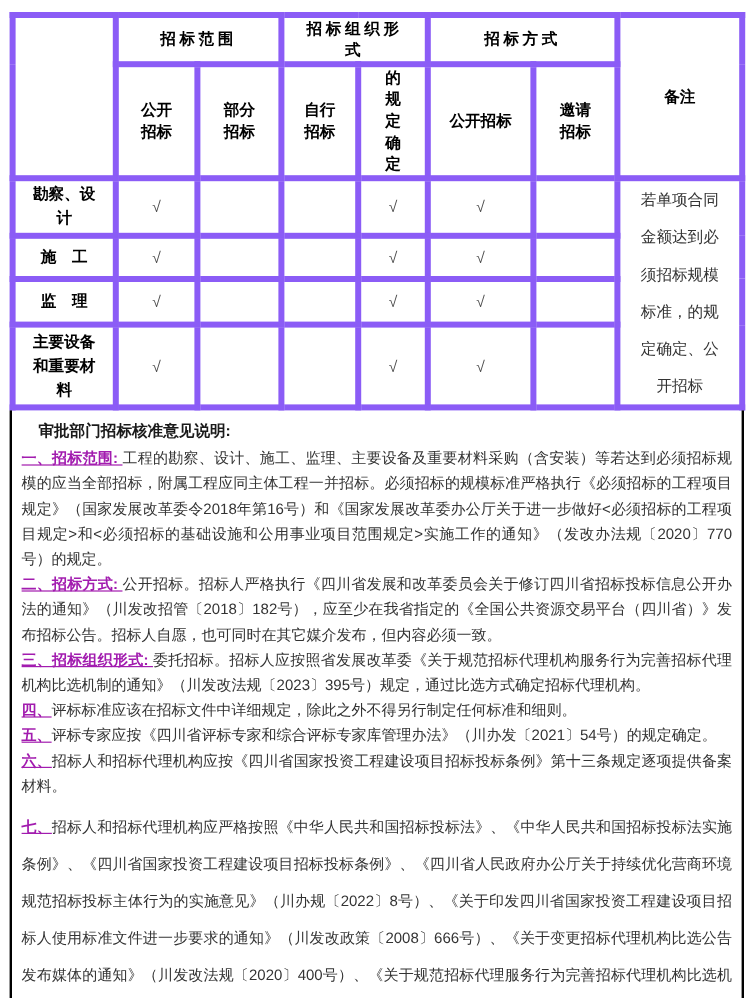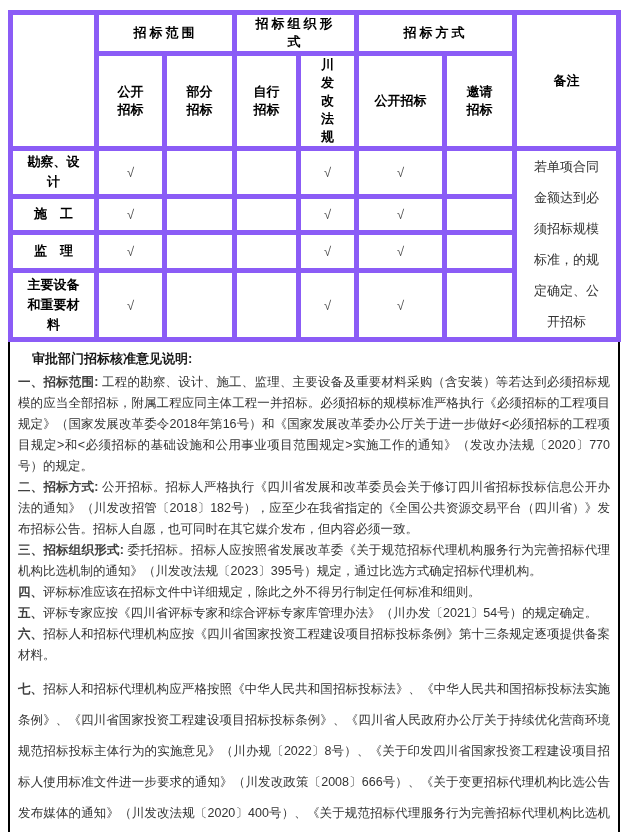--- a/index.html
+++ b/index.html
@@ -71,21 +71,22 @@
     line-height: 22px;
   }
   .opinion p.para {
     margin: 0;
     font-size: 12.5px;
     line-height: 21px;
     text-align: justify;
     color: #333333;
   }
   .opinion p.para b {
-    color: #404040;
+    color: #a21caf;
+    text-decoration: underline;
   }
   .opinion p.para-wide {
     line-height: 31px;
     margin-top: 8px;
   }
   
   .signature {
     margin: 8px 6px 4px auto;
     width: max-content;
     text-align: center;
@@ -115,21 +116,21 @@
       <th class="group-header" rowspan="2"></th>
       <th class="group-header" colspan="2">招标范围</th>
       <th class="group-header" colspan="2">招标组织形式</th>
       <th class="group-header" colspan="2">招标方式</th>
       <th rowspan="2">备注</th>
     </tr>
     <tr>
       <th class="sub-header">公开招标</th>
       <th class="sub-header">部分招标</th>
       <th class="sub-header">自行招标</th>
-      <th class="sub-header">川发改法规</th>
+      <th class="sub-header">的规定确定</th>
       <th class="sub-header">公开招标</th>
       <th class="sub-header">邀请招标</th>
     </tr>
     <tr class="r1">
       <td class="row-label">勘察、设计</td>
       <td class="check-cell">√</td>
       <td class="check-cell"></td>
       <td class="check-cell"></td>
       <td class="check-cell">√</td>
       <td class="check-cell">√</td>

